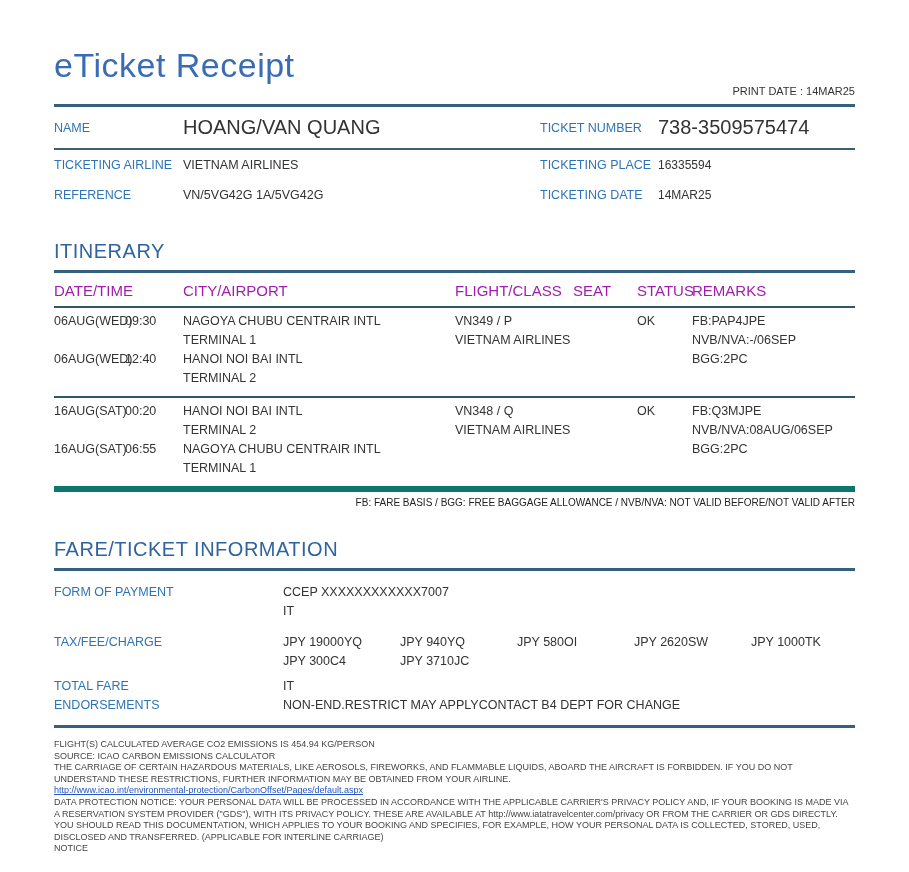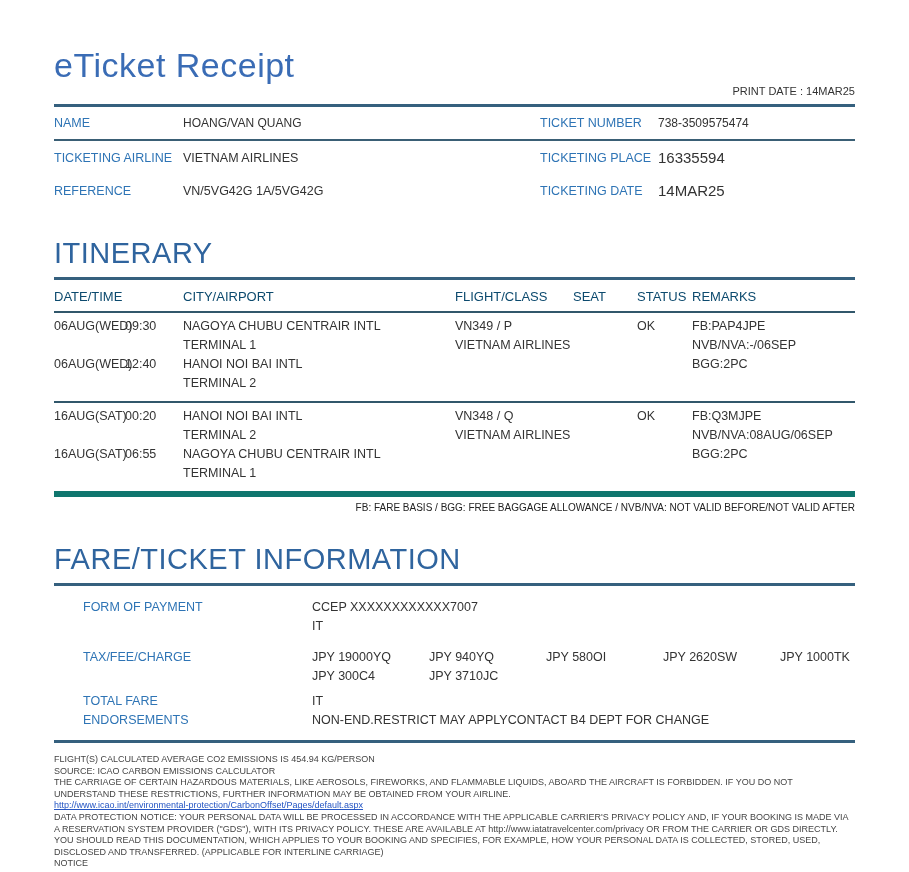--- a/index.html
+++ b/index.html
@@ -23,37 +23,37 @@
   }
   .rule-heavy { border:none; border-top:3px solid #35607e; }
 
   
   .info-row { display:flex; align-items:center; padding:8px 0; }
   .info-row.first { padding:9px 0; border-bottom:2px solid #3a5f75; }
   .lbl { color:#2e74b5; font-size:12.5px; }
   .l-lbl { width:129px; flex:0 0 129px; }
   .l-val { width:357px; flex:0 0 357px; font-size:12.5px; color:#333; }
   .r-lbl { width:118px; flex:0 0 118px; }
-  .r-val { flex:1; font-size:15px; color:#333; }
-  .big   { font-size:12px; }
+  .r-val { flex:1; font-size:12px; color:#333; }
+  .big   { font-size:20px; }
 
   
   .section-heading {
-    margin-top:30px; font-size:29px; font-weight:400;
+    margin-top:30px; font-size:20px; font-weight:400;
     color:#2f649e; letter-spacing:0.5px;
   }
   .section-underline { border:none; border-top:3px solid #35607e; margin-top:7px; }
 
   
   .itin-header {
     display:grid;
     grid-template-columns:129px 272px 118px 64px 55px 1fr;
     padding:9px 0 7px 0;
     border-bottom:2.5px solid #31576b;
-    color:#0c4a6e; font-size:13px;
+    color:#a21caf; font-size:15px;
   }
   .seg {
     display:grid;
     grid-template-columns:71px 58px 272px 118px 64px 55px 1fr;
     grid-auto-rows:19px;
     padding:6px 0;
     font-size:12.5px; color:#333;
     border-bottom:2.5px solid #31576b;
   }
   .seg.last { border-bottom:6px solid #0f766e; }
@@ -64,21 +64,21 @@
   .cst { grid-column:6; }
   .cr  { grid-column:7; }
   .r1 { grid-row:1; } .r2 { grid-row:2; } .r3 { grid-row:3; } .r4 { grid-row:4; }
   .itin-footnote {
     text-align:right; font-size:10px; color:#222; margin-top:5px;
   }
 
   
   .fare-block { margin-top:12px; }
   .fare-row { display:flex; font-size:12.5px; line-height:19px; }
-  .fare-lbl { width:229px; flex:0 0 229px; color:#2e74b5;margin-left:29px; }
+  .fare-lbl { width:229px; flex:0 0 229px; color:#2e74b5; }
   .fare-val { flex:1; color:#333; }
   .gap-sm { height:6px; }
   .gap-md { height:12px; }
   .tax-line { display:flex; }
   .tax-cell { width:117px; flex:0 0 117px; }
 
   
   .legal { margin-top:11px; font-size:9px; line-height:11.6px; color:#444; }
   .legal p { margin:0; }
   .legal a { color:#2455c3; text-decoration:underline; }

